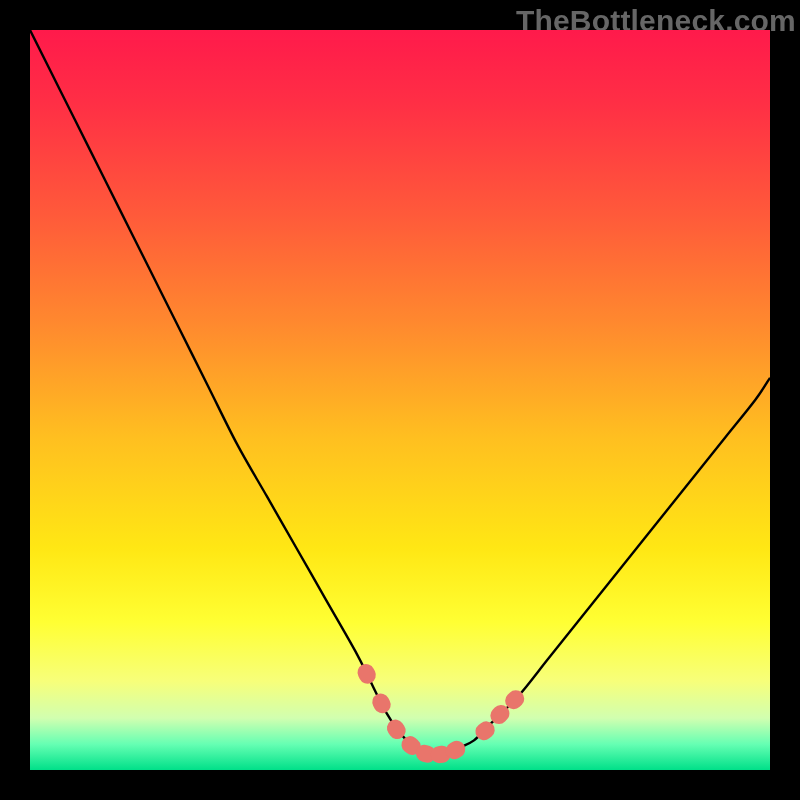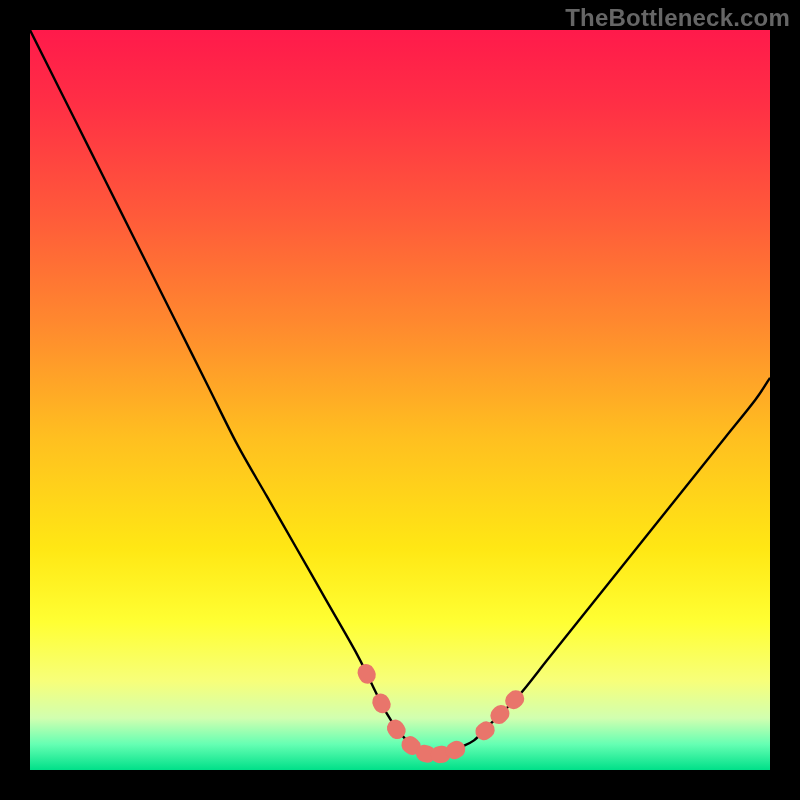--- a/index.html
+++ b/index.html
@@ -20,23 +20,23 @@
     position: absolute;
     left: 30px;
     top: 30px;
     width: 740px;
     height: 740px;
     overflow: hidden;
   }
   .watermark {
     position: absolute;
     top: 4px;
-    right: 10px;
+    right: 4px;
     color: #666;
-    font-size: 24px;
+    font-size: 30px;
     font-weight: 600;
     letter-spacing: 0.2px;
     user-select: none;
   }
   svg { display: block; }
 </style>
 </head>
 <body>
 
 <div class="frame">

